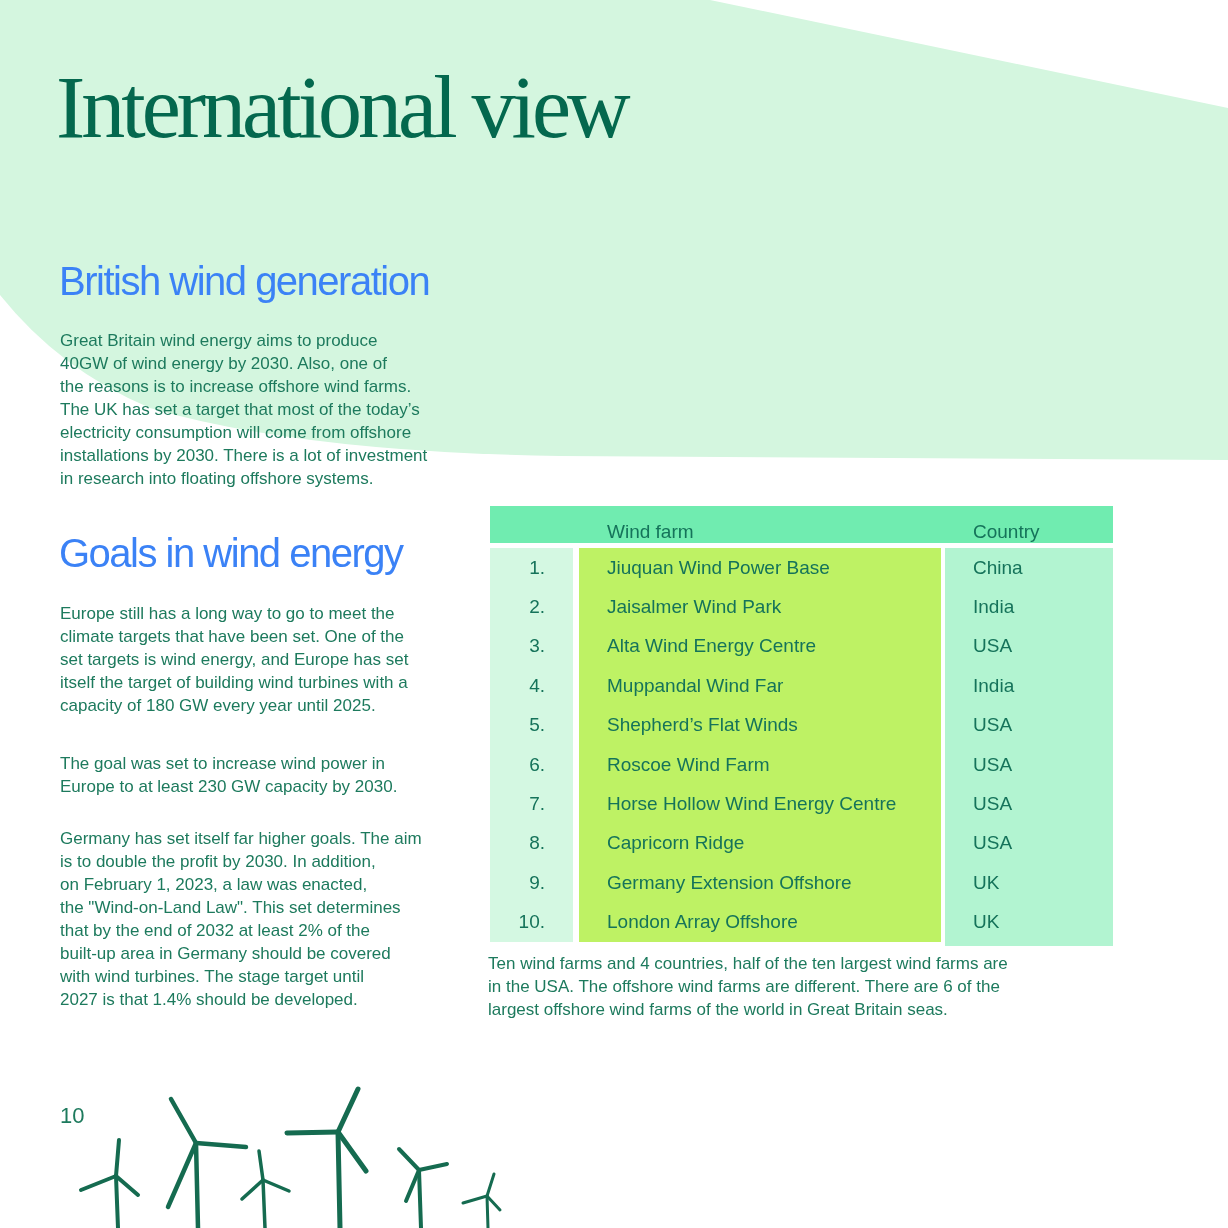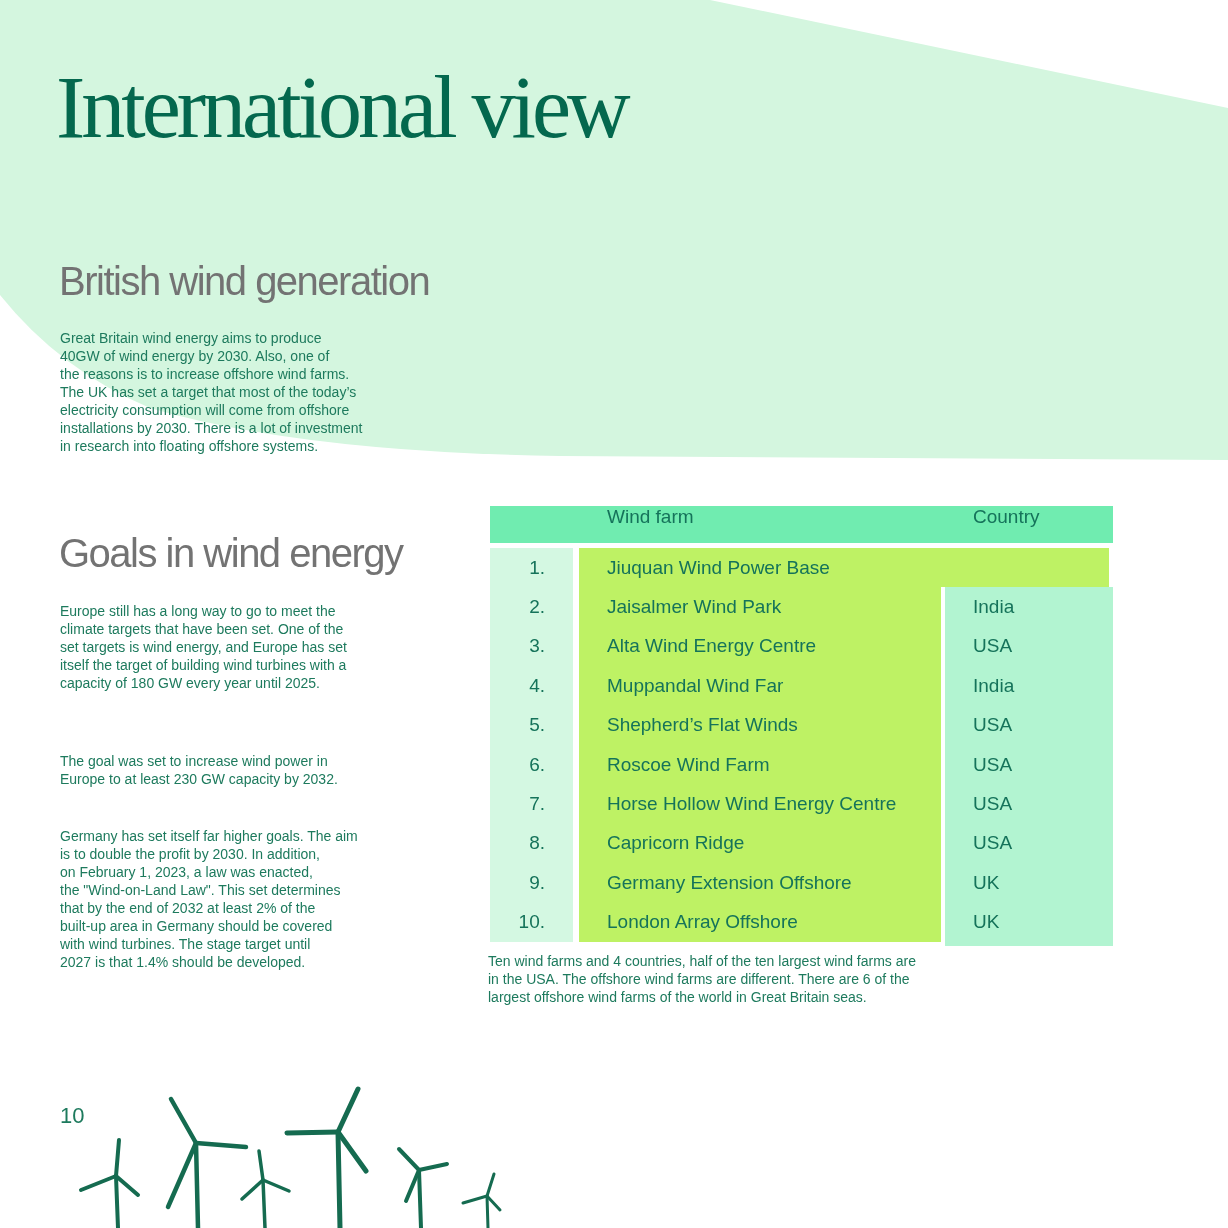--- a/index.html
+++ b/index.html
@@ -17,43 +17,43 @@
   .page-title {
     position: absolute; left: 56px; top: 64px; z-index: 1;
     font-family: "Liberation Serif", serif;
     font-size: 88px; line-height: 1; letter-spacing: -4px;
     color: #04684e; white-space: nowrap;
   }
 
   .h2 {
     position: absolute; z-index: 1;
     font-size: 40px; line-height: 1; letter-spacing: -1.5px;
-    font-weight: 300; color: #737373; white-space: nowrap;
+    font-weight: 300; color: #3b82f6; white-space: nowrap;
   }
   .h2-british { left: 59px; top: 261px; }
   .h2-goals   { left: 59px; top: 533px; }
   .h2-largest { left: 488px; top: 439px; }
 
   .body-text {
     position: absolute; z-index: 1;
-    font-size: 14px; line-height: 18px;
+    font-size: 17px; line-height: 23px;
     color: #1d7a5d; white-space: pre-line; width: 480px;
   }
   .p-british { left: 60px; top: 329px; }
   .p-goals1  { left: 60px; top: 602px; }
   .p-goals2  { left: 60px; top: 752px; }
   .p-goals3  { left: 60px; top: 827px; }
   .p-caption { left: 488px; top: 952px; width: 640px; }
 
   .farm-table {
     position: absolute; left: 490px; top: 506px; width: 623px; z-index: 1;
     font-size: 19px;
   }
   .t-header {
-    display: flex; height: 37px; align-items: flex-start;
+    display: flex; height: 37px; align-items: flex-end;
     background: #70ecb0; color: #0c6e52;
   }
   .t-body { margin-top: 5px; position: relative; }
   .t-row { display: flex; height: 39.4px; }
   .cell { display: flex; align-items: center; box-sizing: border-box; color: #15735a; }
   .c-rank {
     width: 83px; background: #d4f8e2;
     justify-content: flex-end; padding-right: 28px;
   }
   .c-gap1 { width: 6px; }
@@ -93,21 +93,21 @@
 installations by 2030. There is a lot of investment
 in research into floating offshore systems.</div>
 
   <div class="h2 h2-goals">Goals in wind energy</div>
   <div class="body-text p-goals1">Europe still has a long way to go to meet the
 climate targets that have been set. One of the
 set targets is wind energy, and Europe has set
 itself the target of building wind turbines with a
 capacity of 180 GW every year until 2025.</div>
   <div class="body-text p-goals2">The goal was set to increase wind power in
-Europe to at least 230 GW capacity by 2032.</div>
+Europe to at least 230 GW capacity by 2030.</div>
   <div class="body-text p-goals3">Germany has set itself far higher goals. The aim
 is to double the profit by 2030. In addition,
 on February 1, 2023, a law was enacted,
 the "Wind-on-Land Law". This set determines
 that by the end of 2032 at least 2% of the
 built-up area in Germany should be covered
 with wind turbines. The stage target until
 2027 is that 1.4% should be developed.</div>
 
 
@@ -118,20 +118,21 @@
       <div class="cell c-farm hcell">Wind farm</div>
       <div class="c-gap2"></div>
       <div class="cell c-country hcell">Country</div>
     </div>
     <div class="t-body">
       <div class="t-row">
         <div class="cell c-rank">1.</div>
           <div class="c-gap1"></div>
         <div class="cell c-farm">Jiuquan Wind Power Base</div>
           <div class="c-gap2"></div>
+        <div class="cell c-country">China</div>
       </div>
       <div class="t-row">
         <div class="cell c-rank">2.</div>
           <div class="c-gap1"></div>
         <div class="cell c-farm">Jaisalmer Wind Park</div>
           <div class="c-gap2"></div>
         <div class="cell c-country">India</div>
       </div>
       <div class="t-row">
         <div class="cell c-rank">3.</div>

